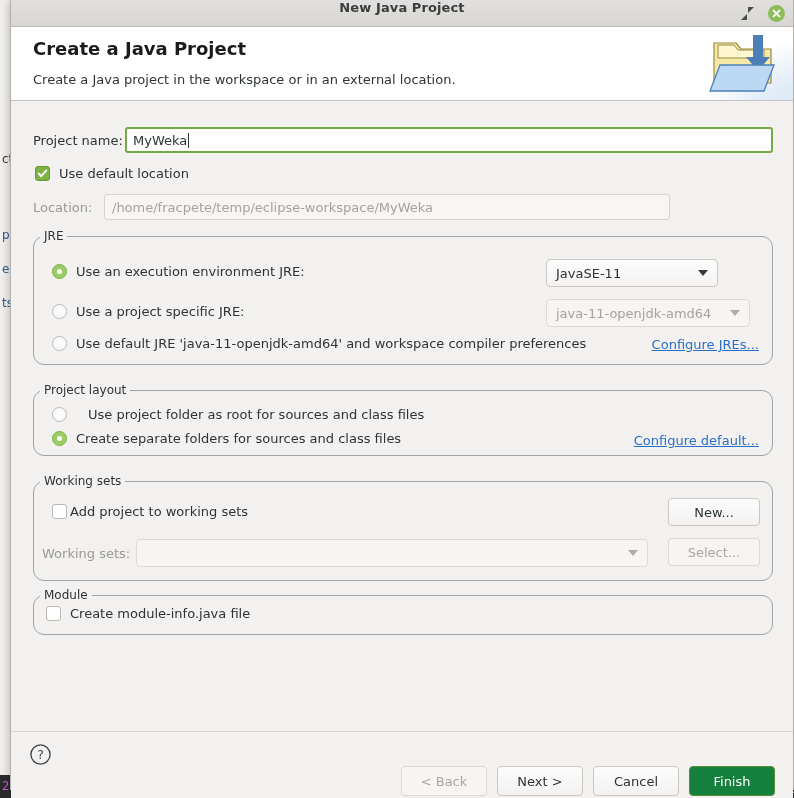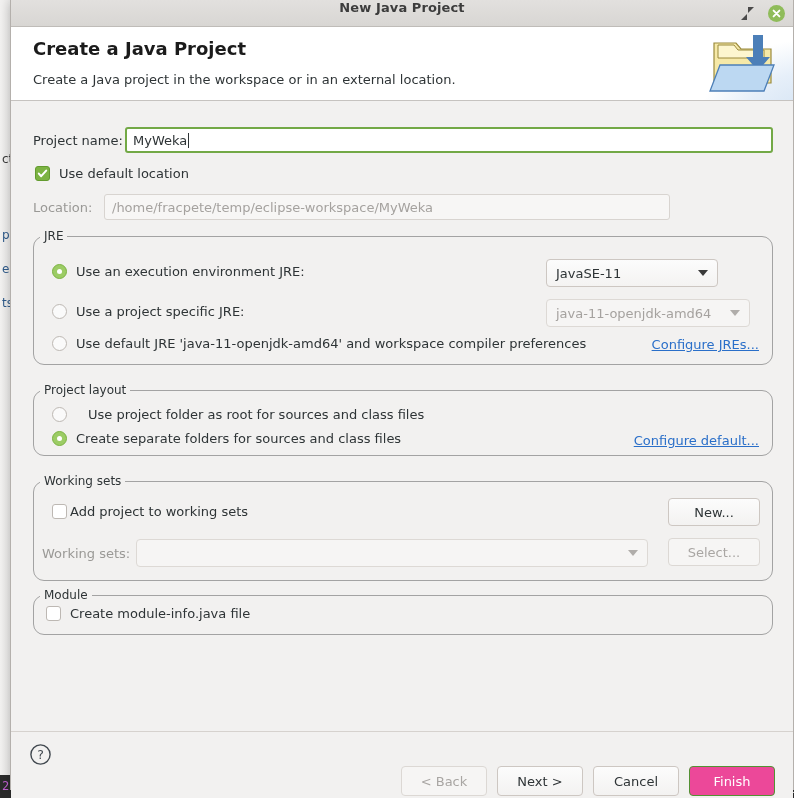--- a/index.html
+++ b/index.html
@@ -148,21 +148,21 @@
   .btn {
     border: 1px solid #cdc7c2; border-radius: 4px;
     background: linear-gradient(to bottom, #fcfcfc 0%, #f3f2f1 100%);
     height: 28px; box-sizing: border-box;
     font-size: 13px; color: #2e3436;
     display: flex; align-items: center; justify-content: center;
     cursor: pointer; user-select: none;
   }
   .btn.disabled { color: #a9a6a3; background: #f6f5f4; border-color: #dcd8d4; cursor: default; }
   .btn.primary {
-    background: #ec4899; border-color: #539133; color: #ffffff;
+    background: #15803d; border-color: #539133; color: #ffffff;
   }
 
   .combo {
     border: 1px solid #cdc7c2; border-radius: 4px;
     background: linear-gradient(to bottom, #fcfcfc 0%, #f4f3f2 100%);
     height: 28px; box-sizing: border-box;
     display: flex; align-items: center; justify-content: space-between;
     padding: 0 9px; font-size: 13px; color: #2e3436; cursor: pointer;
   }
   .combo.disabled { background: #f6f5f4; border-color: #ddd9d5; color: #a5a29f; cursor: default; }

